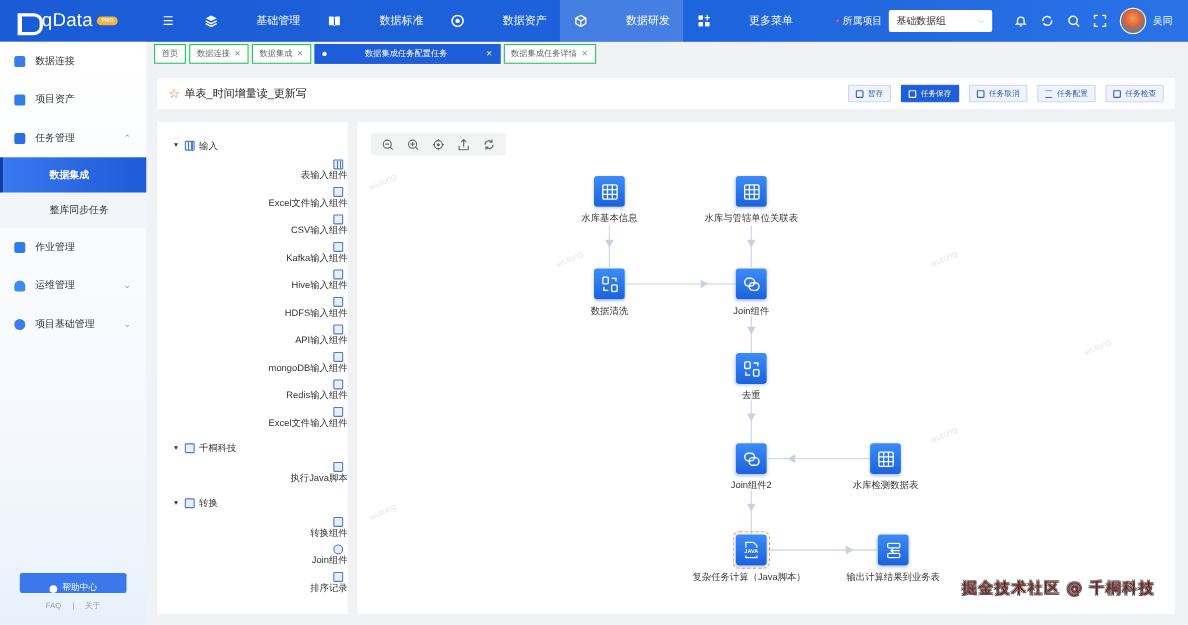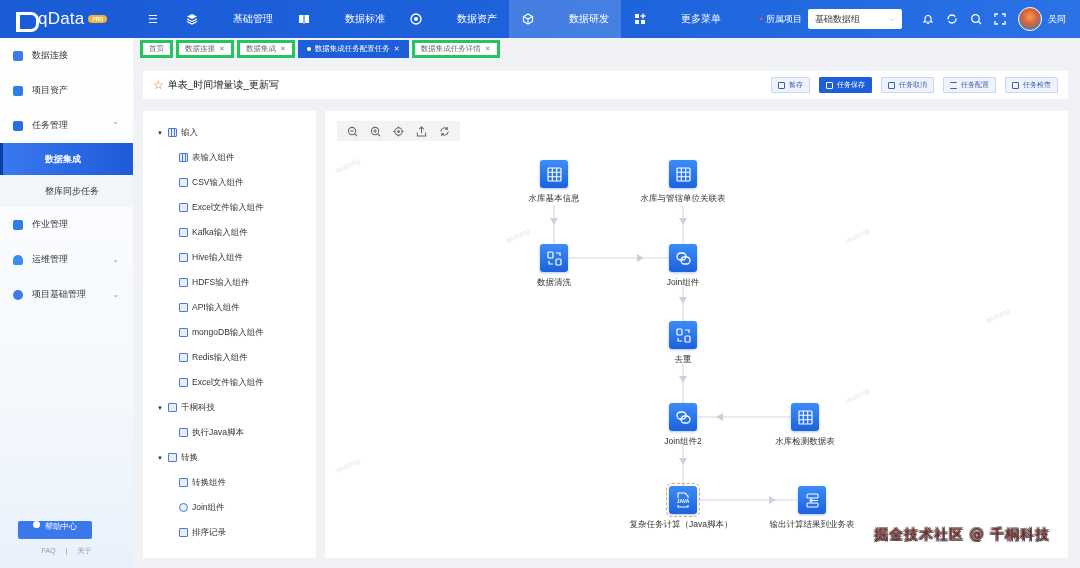--- a/index.html
+++ b/index.html
@@ -25,44 +25,44 @@
 .avatar{width:24px;height:24px;border-radius:50%;background:radial-gradient(circle at 50% 40%,#f0a050 0,#e0623a 40%,#5a7a9a 75%);margin-left:6px;border:1px solid #fff;}
 .username{font-size:9px;margin-left:6px;margin-right:14px;}
 
 .sidebar{position:absolute;left:0;top:38px;width:133px;height:530px;background:linear-gradient(180deg,#ffffff 0%,#f4f8fd 70%,#e8f1fb 100%);}
 .side-item{display:flex;align-items:center;height:35px;padding-left:13px;font-size:9px;color:#333;position:relative;}
 .side-icon{width:10px;height:10px;margin-right:9px;border-radius:2px;display:inline-block;}
 .side-chev{position:absolute;right:14px;font-size:8px;color:#999;}
 .side-sub{display:flex;align-items:center;height:32px;padding-left:45px;font-size:9px;color:#333;}
 .side-sub.active{background:linear-gradient(90deg,#3a78f0,#1d5bd8);color:#fff;font-weight:bold;border-left:3px solid #0b3ea8;padding-left:42px;}
 .sub-group{background:#f2f5fa;}
-.help-btn{position:absolute;left:18px;top:483px;width:74px;height:18px;background:#3a78ec;border-radius:2px;color:#fff;font-size:8px;display:flex;align-items:flex-start;justify-content:center;}
+.help-btn{position:absolute;left:18px;top:483px;width:97px;height:18px;background:#3a78ec;border-radius:2px;color:#fff;font-size:8px;display:flex;align-items:flex-end;justify-content:center;}
 .help-btn .hi{width:7px;height:7px;border-radius:50%;background:#fff;margin-right:5px;}
 .help-links{position:absolute;left:0;top:508px;width:133px;text-align:center;font-size:7px;color:#999;}
 .help-links span{margin:0 4px;}
 
 .tabbar{position:absolute;left:140px;top:40px;width:940px;height:19px;display:flex;align-items:flex-start;}
-.tab{height:18px;background:#fff;border:3px solid #22c55e;font-size:7.5px;color:#666;display:flex;align-items:center;padding:0 6px;margin-right:3px;white-space:nowrap;}
+.tab{height:18px;background:#fff;border:1px solid #22c55e;font-size:7.5px;color:#666;display:flex;align-items:center;padding:0 6px;margin-right:3px;white-space:nowrap;}
 .tab .x{margin-left:4px;color:#888;font-size:7px;}
-.tab.active{background:#1e5fd9;color:#fff;border-color:#1e5fd9;}
+.tab.active{background:#1e5fd9;color:#fff;border-color:#1e5fd9;gap:31px;}
 .tab.active .dot{width:4px;height:4px;border-radius:50%;background:#fff;margin-right:4px;}
 .tab.active .x{color:#fff;}
 
 .headcard{position:absolute;left:143px;top:71px;width:925px;height:28px;background:#fff;display:flex;align-items:center;padding:0 10px;}
 .star{color:#e86a2a;font-size:12px;margin-right:4px;}
 .page-title{font-size:10px;color:#222;}
 .actions{margin-left:auto;display:flex;}
 .abtn{height:16px;border:1px solid #c9d6ef;background:#eef3fd;color:#3b5fa8;font-size:7px;padding:0 6px;display:flex;align-items:center;margin-left:9px;border-radius:1px;white-space:nowrap;}
 .abtn .ai{width:7px;height:7px;border:1px solid currentColor;margin-right:4px;border-radius:1px;}
 .abtn.primary{background:#1e5fd9;color:#fff;border-color:#1e5fd9;}
 
 .leftpanel{position:absolute;left:143px;top:111px;width:173px;height:447px;background:#fff;overflow:hidden;}
 .tree-group{display:flex;align-items:center;height:25px;padding-left:14px;font-size:8.5px;color:#333;}
 .tree-group .caret{font-size:6px;margin-right:5px;color:#333;}
-.tree-item{display:flex;align-items:center;height:25px;padding-left:36px;font-size:8.5px;color:#333;}
+.tree-item{display:flex;align-items:flex-end;height:25px;padding-left:36px;font-size:8.5px;color:#333;flex-direction:column;}
 .ti{width:9px;height:9px;border:1.2px solid #4a7ad8;border-radius:1px;margin-right:4px;background:#e8effc;display:inline-block;position:relative;}
 .ti.grid{background:repeating-linear-gradient(90deg,#e8effc 0 2px,#4a7ad8 2px 3px),#e8effc;}
 
 .canvas{position:absolute;left:325px;top:111px;width:743px;height:447px;background:#fff;overflow:hidden;}
 .toolbar{position:absolute;left:12px;top:10px;width:123px;height:20px;background:#f2f3f5;display:flex;align-items:center;justify-content:space-around;padding:0 4px;}
 .tool{width:12px;height:12px;display:inline-flex;align-items:center;justify-content:center;color:#666;}
 .node{position:absolute;width:28px;height:28px;border-radius:3px;background:linear-gradient(180deg,#3c8cf7,#1c62dc);display:flex;align-items:center;justify-content:center;box-shadow:0 1px 3px rgba(30,90,200,.35);}
 .node.selected{outline:1px dashed #e9a15a;outline-offset:2px;}
 .node-label{position:absolute;font-size:8.5px;color:#333;white-space:nowrap;transform:translateX(-50%);}
 .edges{position:absolute;left:0;top:0;}
@@ -258,25 +258,25 @@
       <span class="caret">▼</span>
       <span class="ti grid"></span>
       <span>输入</span>
     </div>
   <div class="tree-item">
       <span class="ti grid"></span>
       <span>表输入组件</span>
     </div>
   <div class="tree-item">
       <span class="ti"></span>
+      <span>Excel文件输入组件</span>
+    </div>
+  <div class="tree-item">
+      <span class="ti"></span>
       <span>CSV输入组件</span>
-    </div>
-  <div class="tree-item">
-      <span class="ti"></span>
-      <span>Excel文件输入组件</span>
     </div>
   <div class="tree-item">
       <span class="ti"></span>
       <span>Kafka输入组件</span>
     </div>
   <div class="tree-item">
       <span class="ti"></span>
       <span>Hive输入组件</span>
     </div>
   <div class="tree-item">

